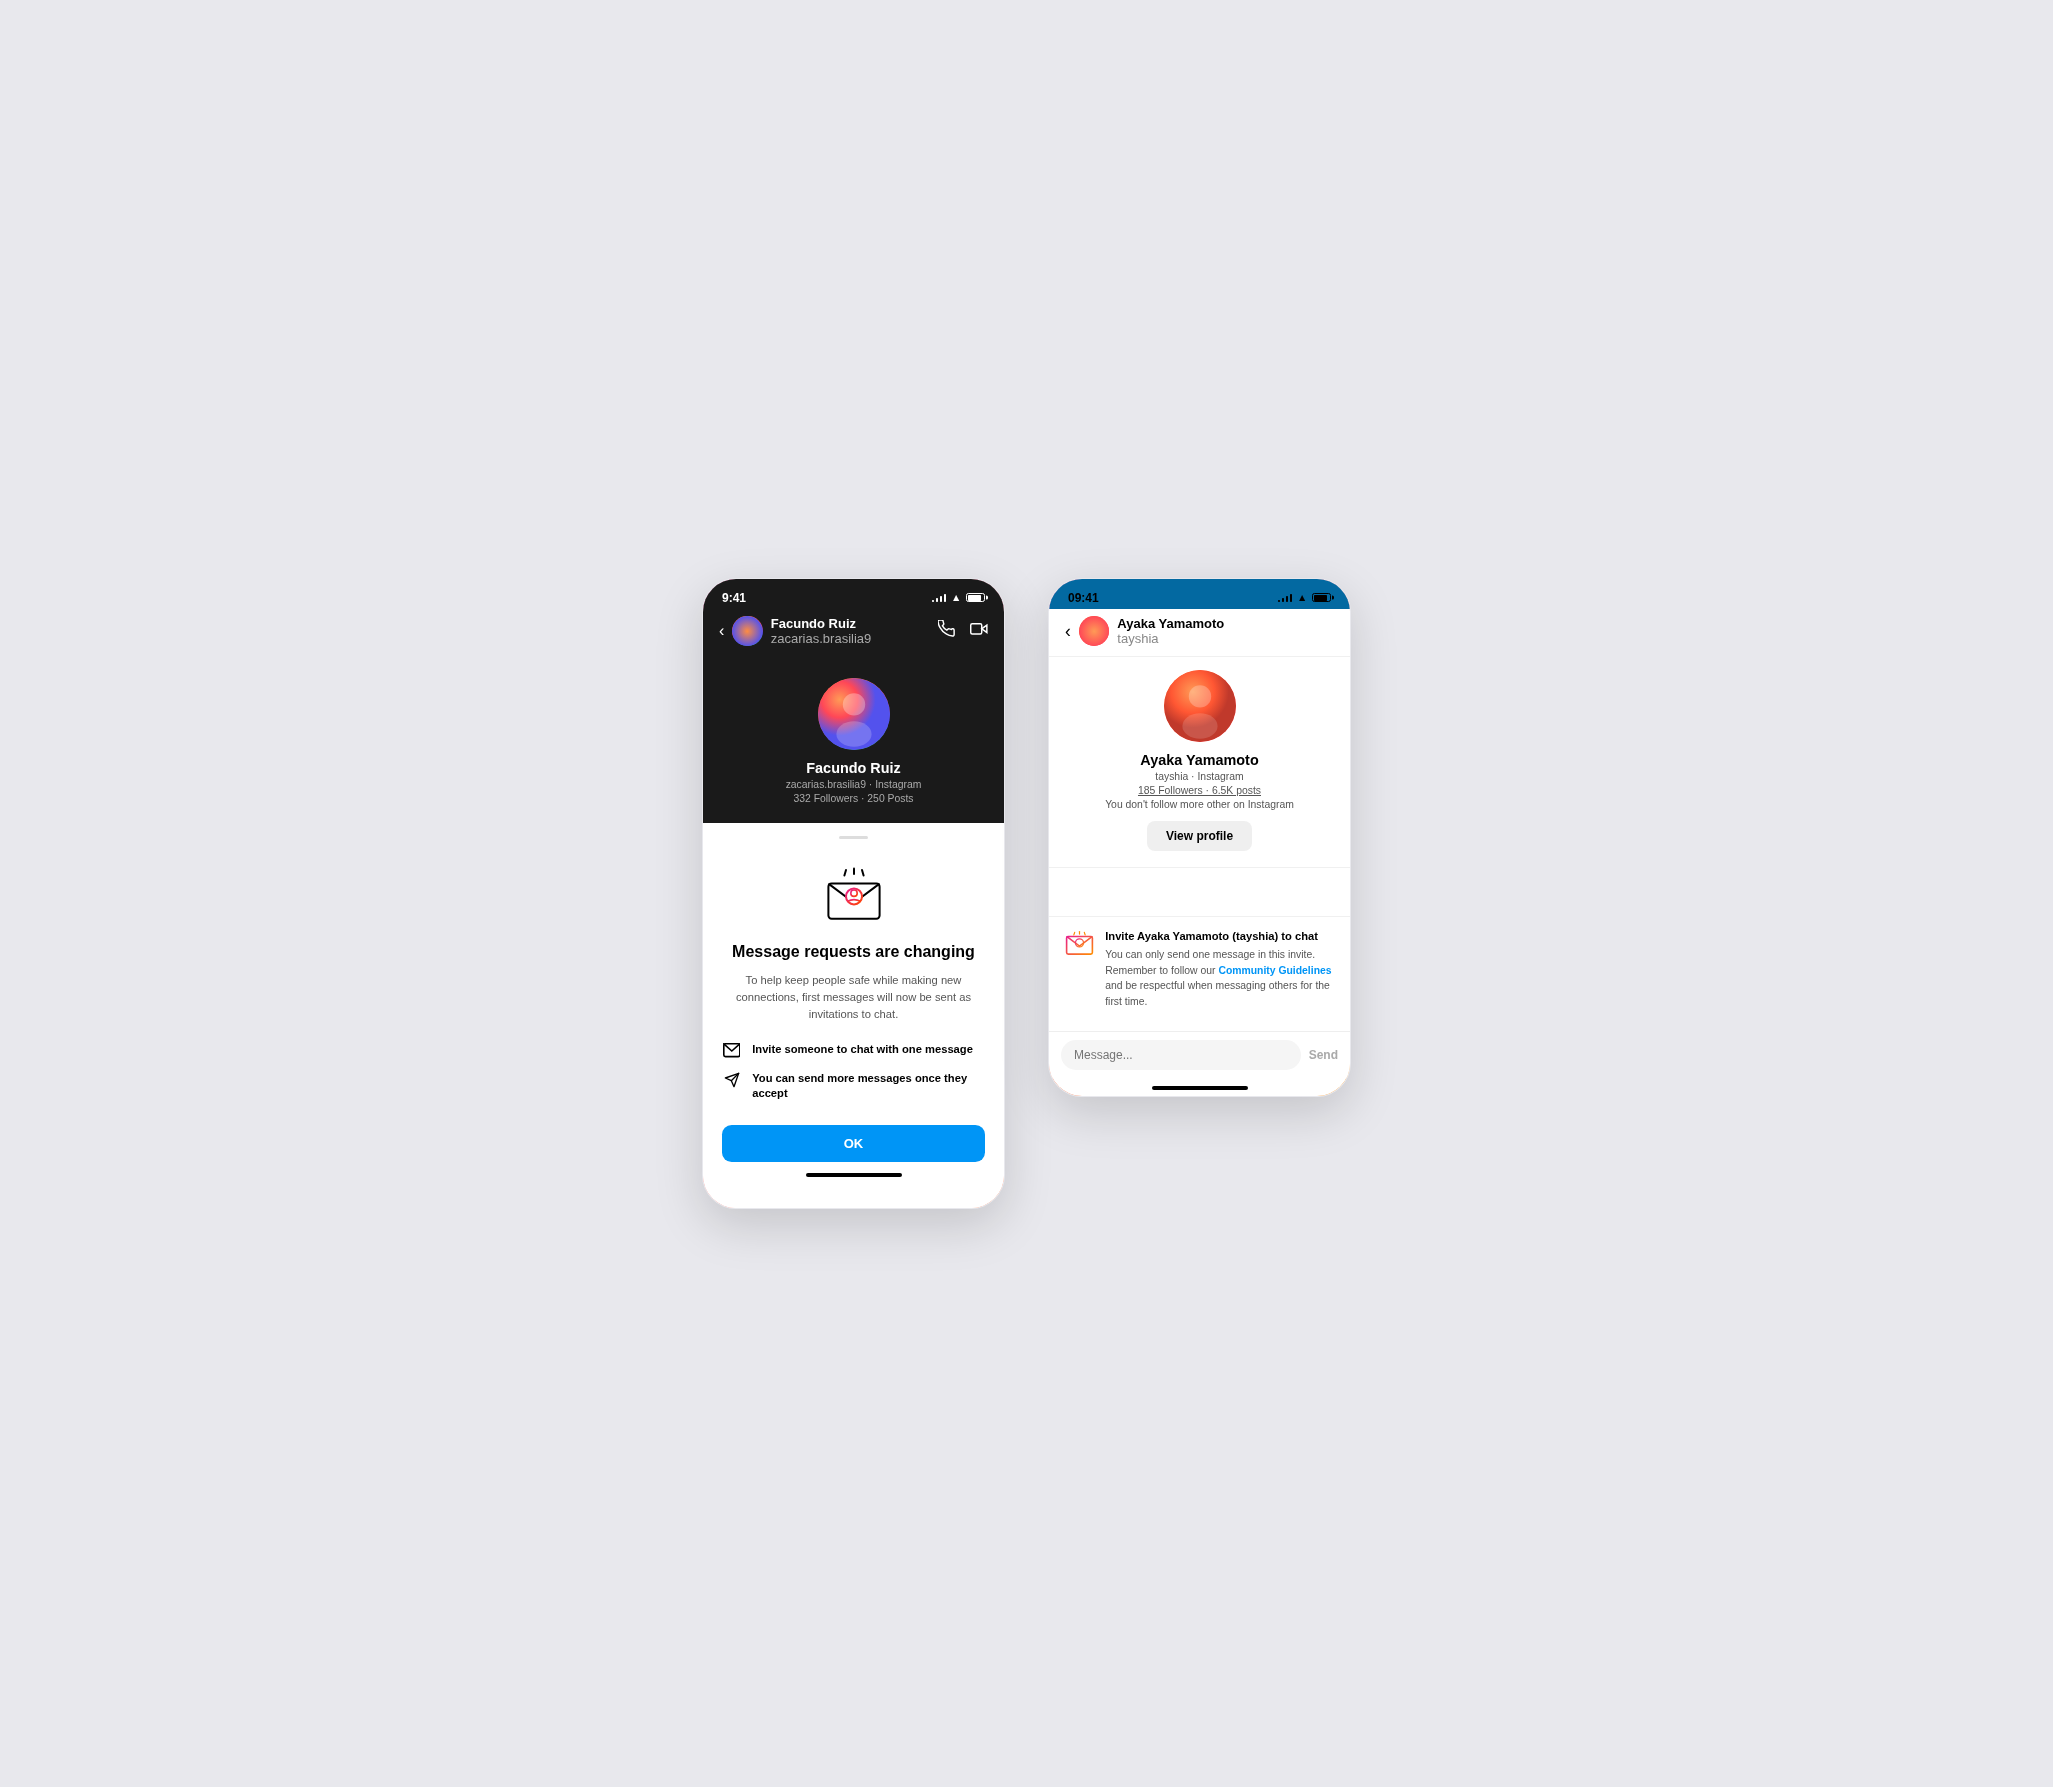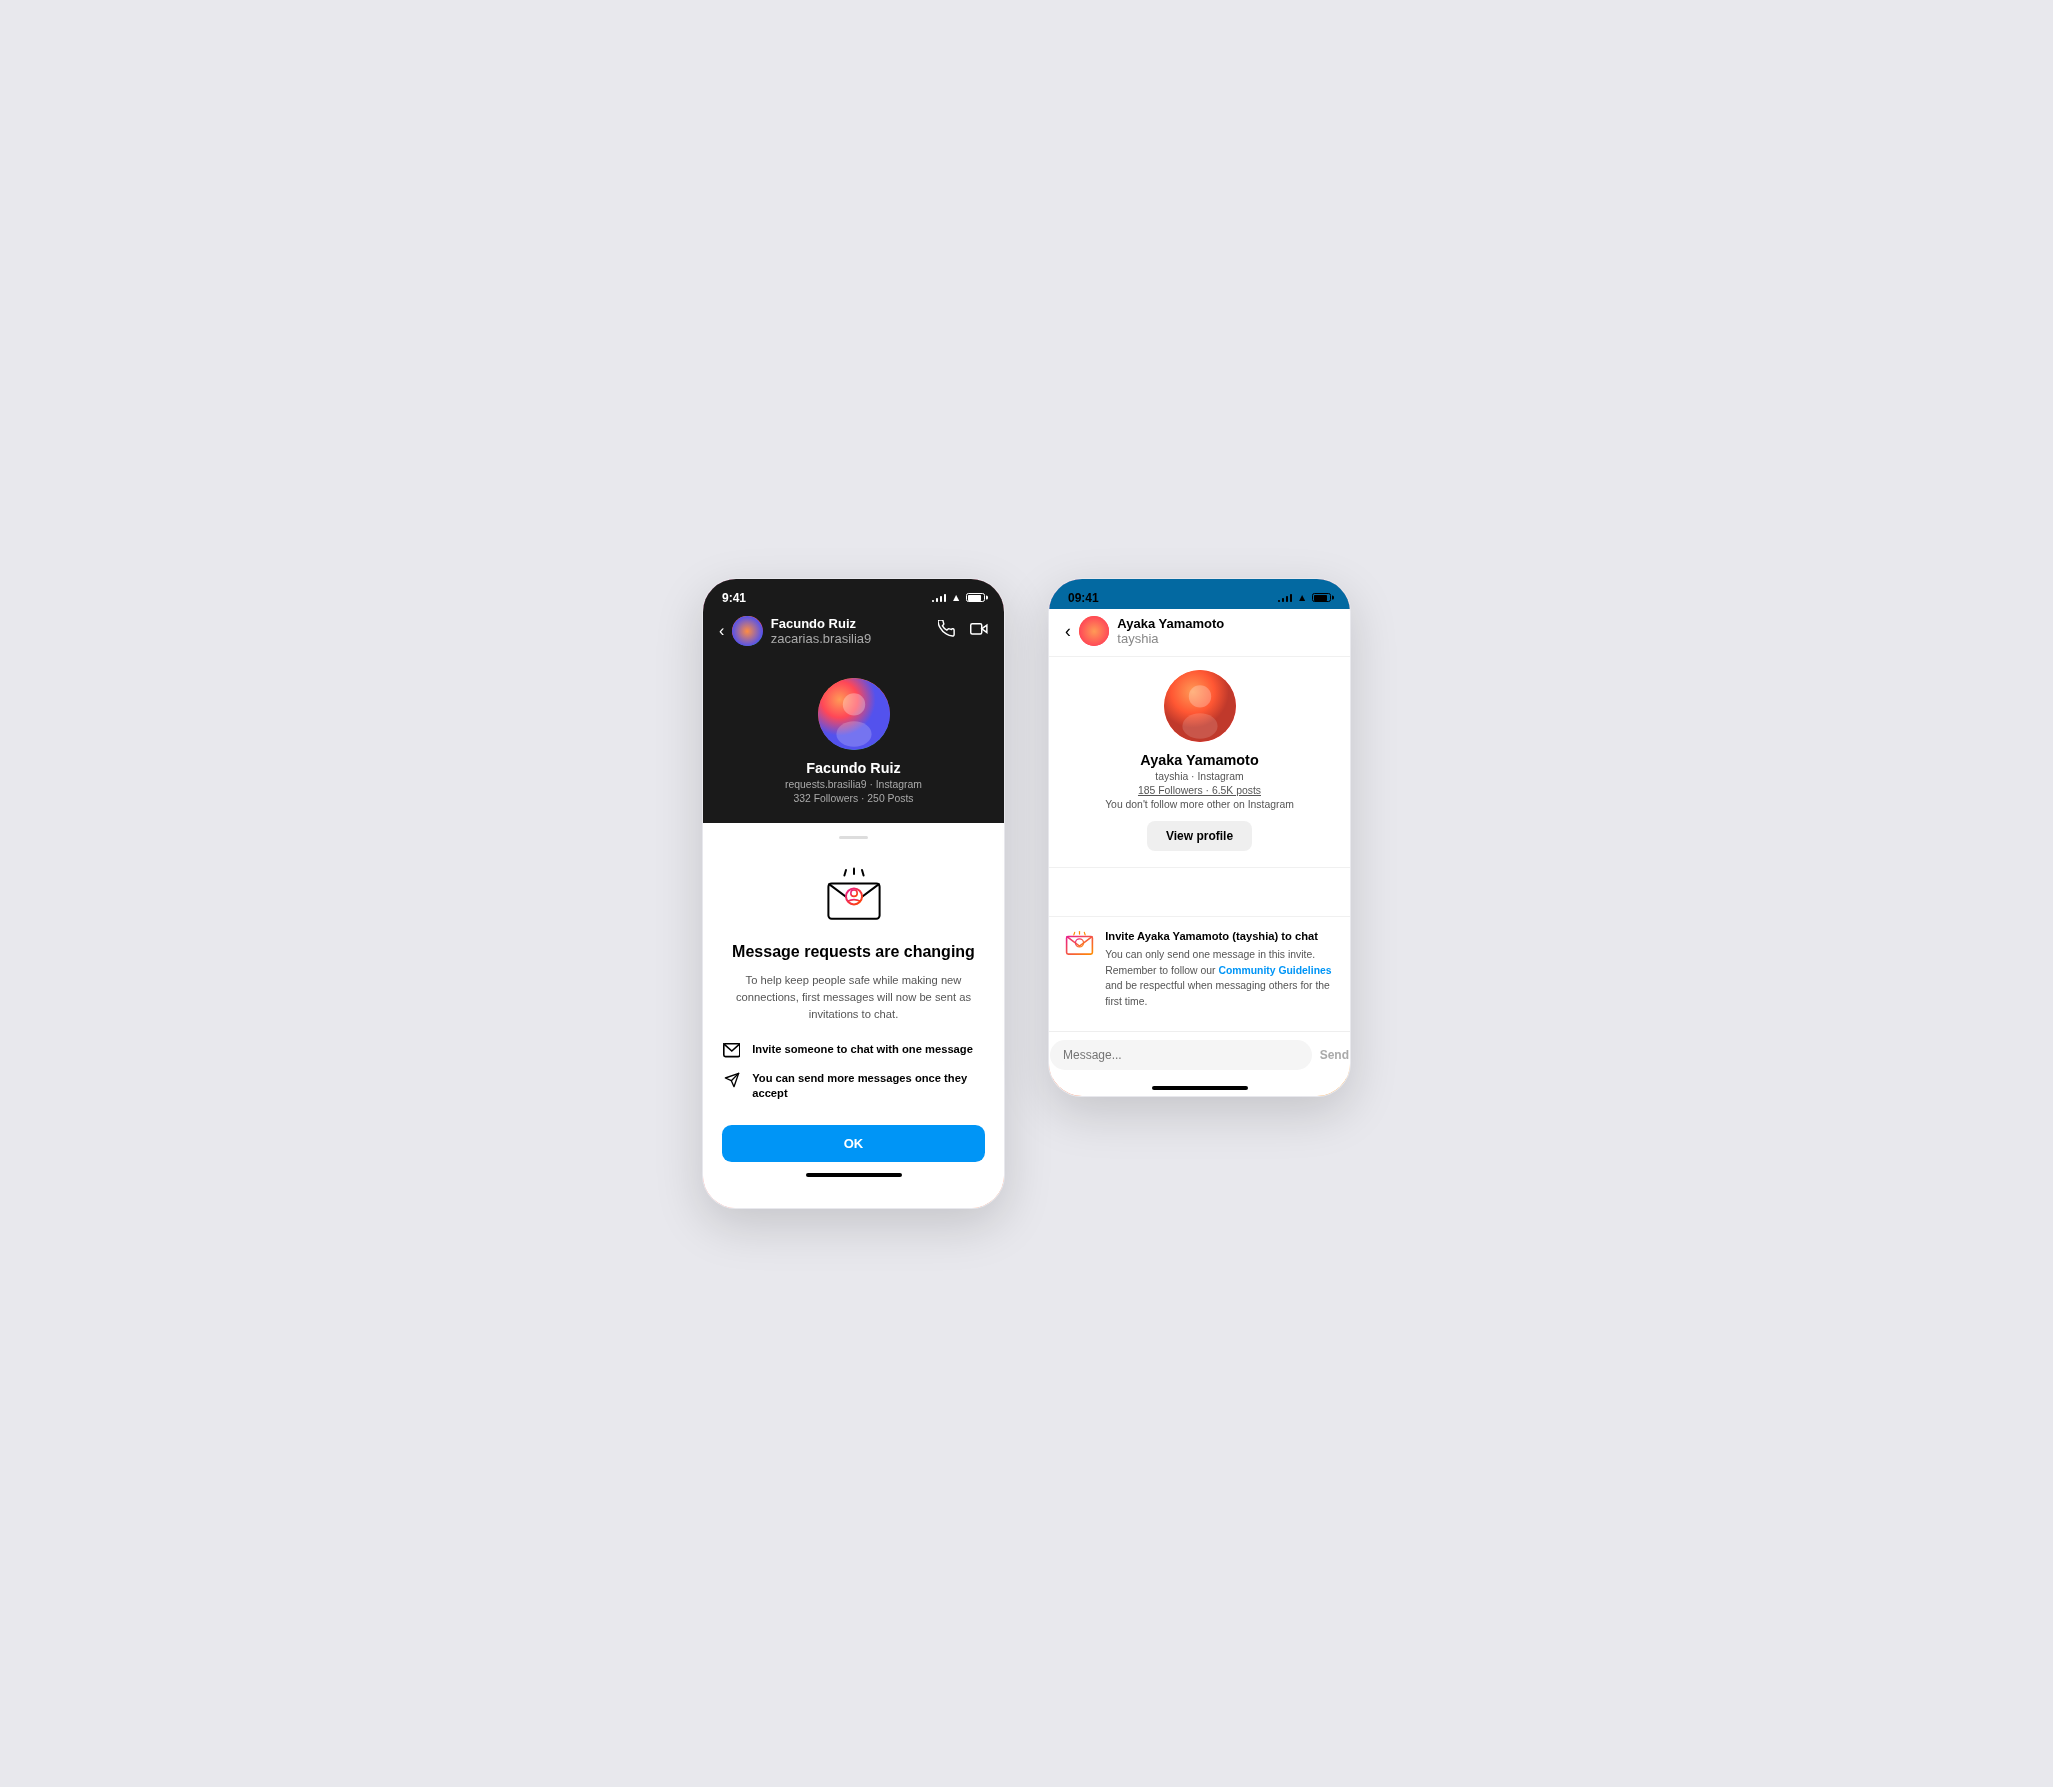--- a/index.html
+++ b/index.html
@@ -399,21 +399,21 @@
     .community-link {
       color: #0095f6;
       font-weight: 600;
       text-decoration: none;
     }
 
     
     .message-input-bar {
       display: flex;
       align-items: center;
-      padding: 8px 1px 8px;
+      padding: 8px 12px 8px;
       border-top: 0.8px solid #eee;
       gap: 8px;
       background: #fff;
     }
     .message-input {
       flex: 1;
       background: #f5f5f5;
       border: none;
       border-radius: 17.6px;
       padding: 8px 13px;
@@ -505,21 +505,21 @@
               <stop offset="50%" stop-color="#ff4757"></stop>
               <stop offset="100%" stop-color="#5352ed"></stop>
             </radialGradient>
           </defs>
 
           <circle cx="45" cy="33" r="14" fill="rgba(255,255,255,0.3)"></circle>
           <ellipse cx="45" cy="70" rx="22" ry="16" fill="rgba(255,255,255,0.2)"></ellipse>
         </svg>
       </div>
       <div class="profile-name-large">Facundo Ruiz</div>
-      <div class="profile-meta">requests.brasilia9 · Instagram</div>
+      <div class="profile-meta">zacarias.brasilia9 · Instagram</div>
       <div class="profile-stats">332 Followers · 250 Posts</div>
     </div>
 
     <div class="bottom-sheet">
       <div class="sheet-handle"></div>
 
       <div class="message-illustration">
         <svg class="envelope-svg" viewBox="0 0 80 70" fill="none" xmlns="http://www.w3.org/2000/svg">
 
           <rect x="8" y="22" width="64" height="44" rx="4" stroke="#000" stroke-width="2.5" fill="white"></rect>

